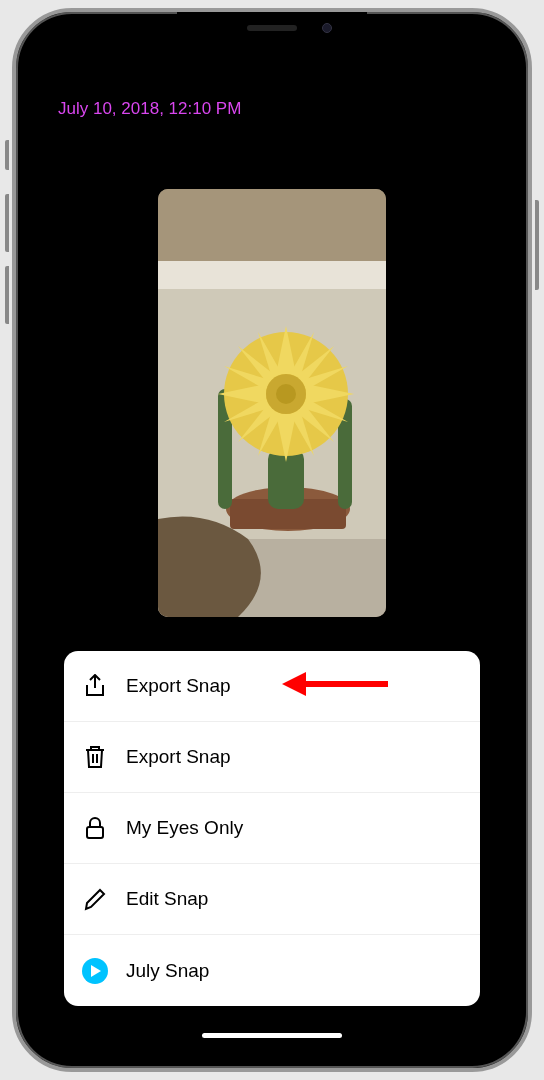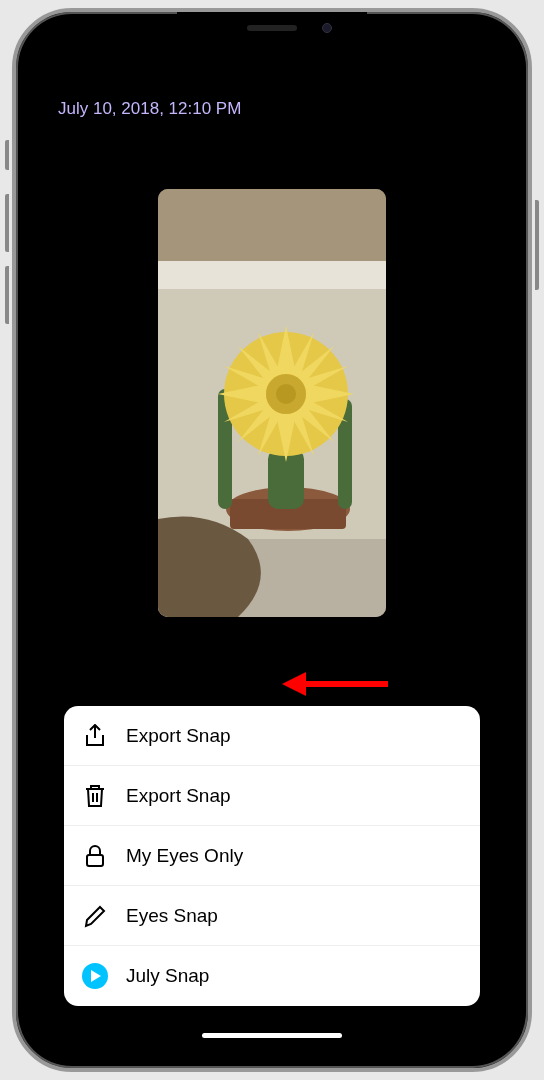--- a/index.html
+++ b/index.html
@@ -93,21 +93,21 @@
       top: 200px;
       width: 4px;
       height: 90px;
       background: #888;
       border-radius: 0 2px 2px 0;
     }
     .timestamp {
       position: absolute;
       top: 65px;
       left: 22px;
-      color: #c4b5fd;
+      color: #d946ef;
       font-size: 17px;
     }
     .photo-container {
       position: absolute;
       top: 155px;
       left: 50%;
       transform: translateX(-50%);
       width: 228px;
       height: 428px;
       border-radius: 10px;
@@ -123,21 +123,21 @@
       bottom: 40px;
       left: 28px;
       right: 28px;
       background: #fff;
       border-radius: 14px;
       overflow: hidden;
     }
     .menu-item {
       display: flex;
       align-items: center;
-      height: 60px;
+      height: 71px;
       padding: 0 18px;
       border-bottom: 1px solid #eee;
       cursor: pointer;
     }
     .menu-item:last-child {
       border-bottom: none;
     }
     .menu-icon {
       width: 26px;
       height: 26px;
@@ -267,21 +267,21 @@
         </span>
         <span class="menu-label">My Eyes Only</span>
       </div>
 
       <div class="menu-item">
         <span class="menu-icon">
           <svg width="22" height="24" viewBox="0 0 22 24" fill="none" stroke="#000" stroke-width="2">
             <path d="M16 3 L20 7 L7 20 L2 22 L3 16 Z"></path>
           </svg>
         </span>
-        <span class="menu-label">Eyes Snap</span>
+        <span class="menu-label">Edit Snap</span>
       </div>
 
       <div class="menu-item">
         <span class="menu-icon">
           <svg width="26" height="26" viewBox="0 0 26 26">
             <circle cx="13" cy="13" r="13" fill="#00c3ff"></circle>
             <path d="M9 7 L19 13 L9 19 Z" fill="#fff"></path>
           </svg>
         </span>
         <span class="menu-label">July Snap</span>

